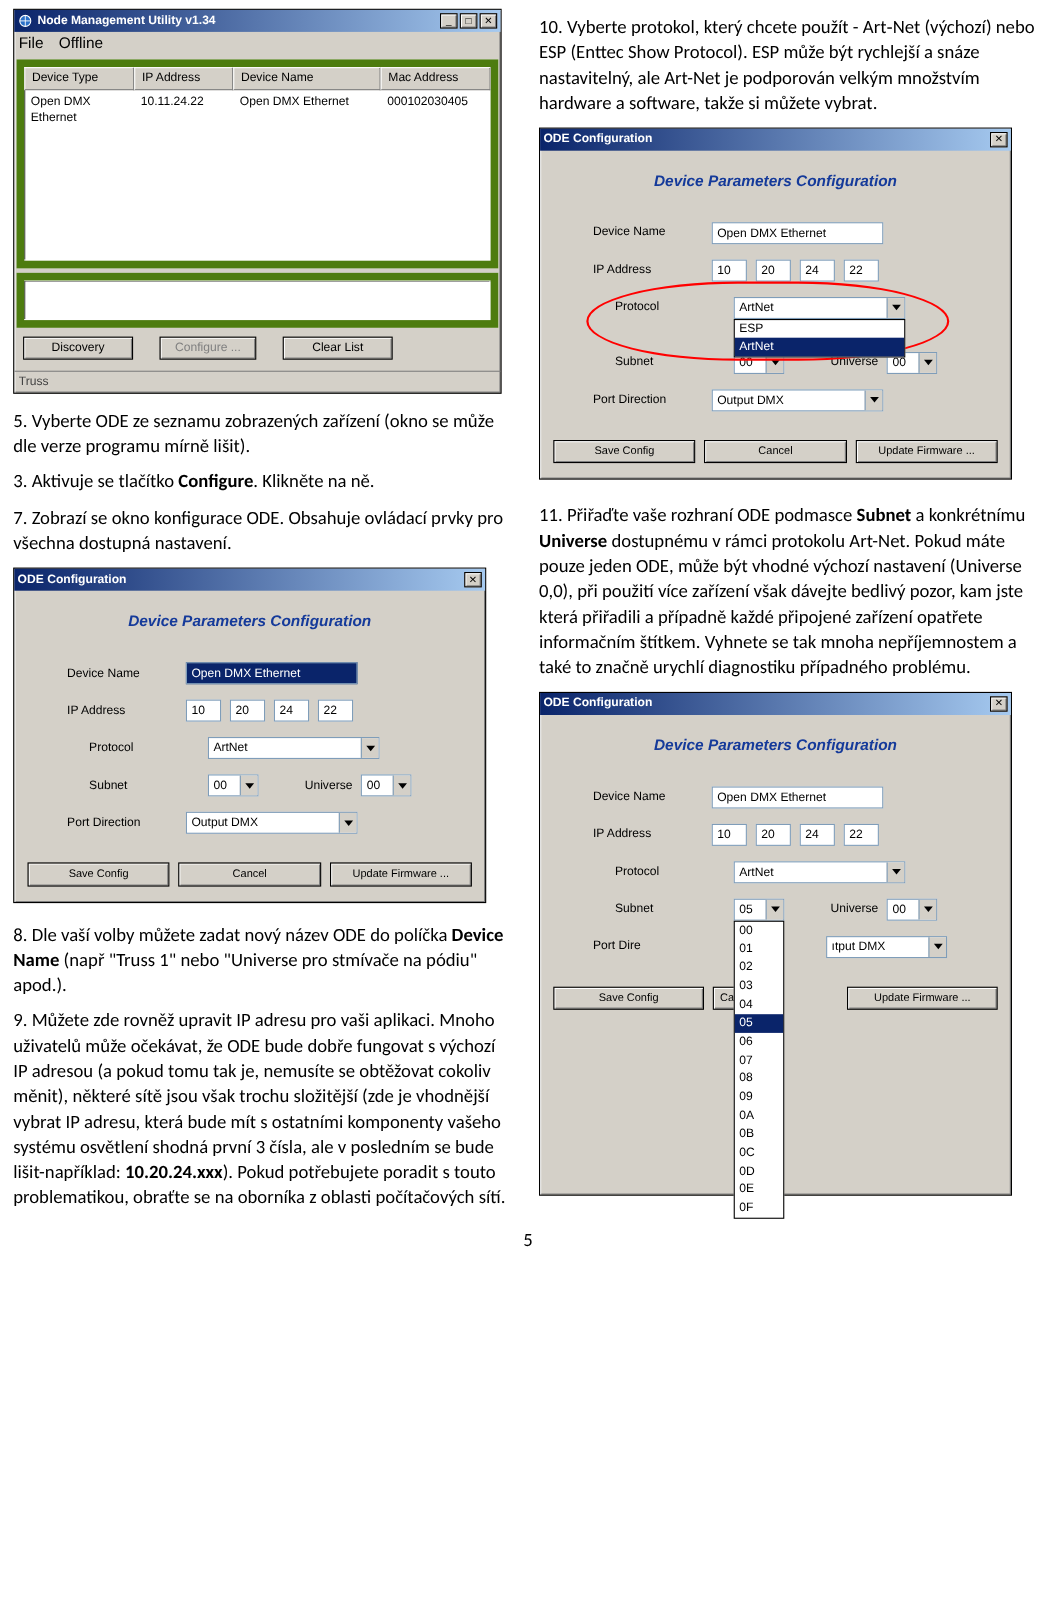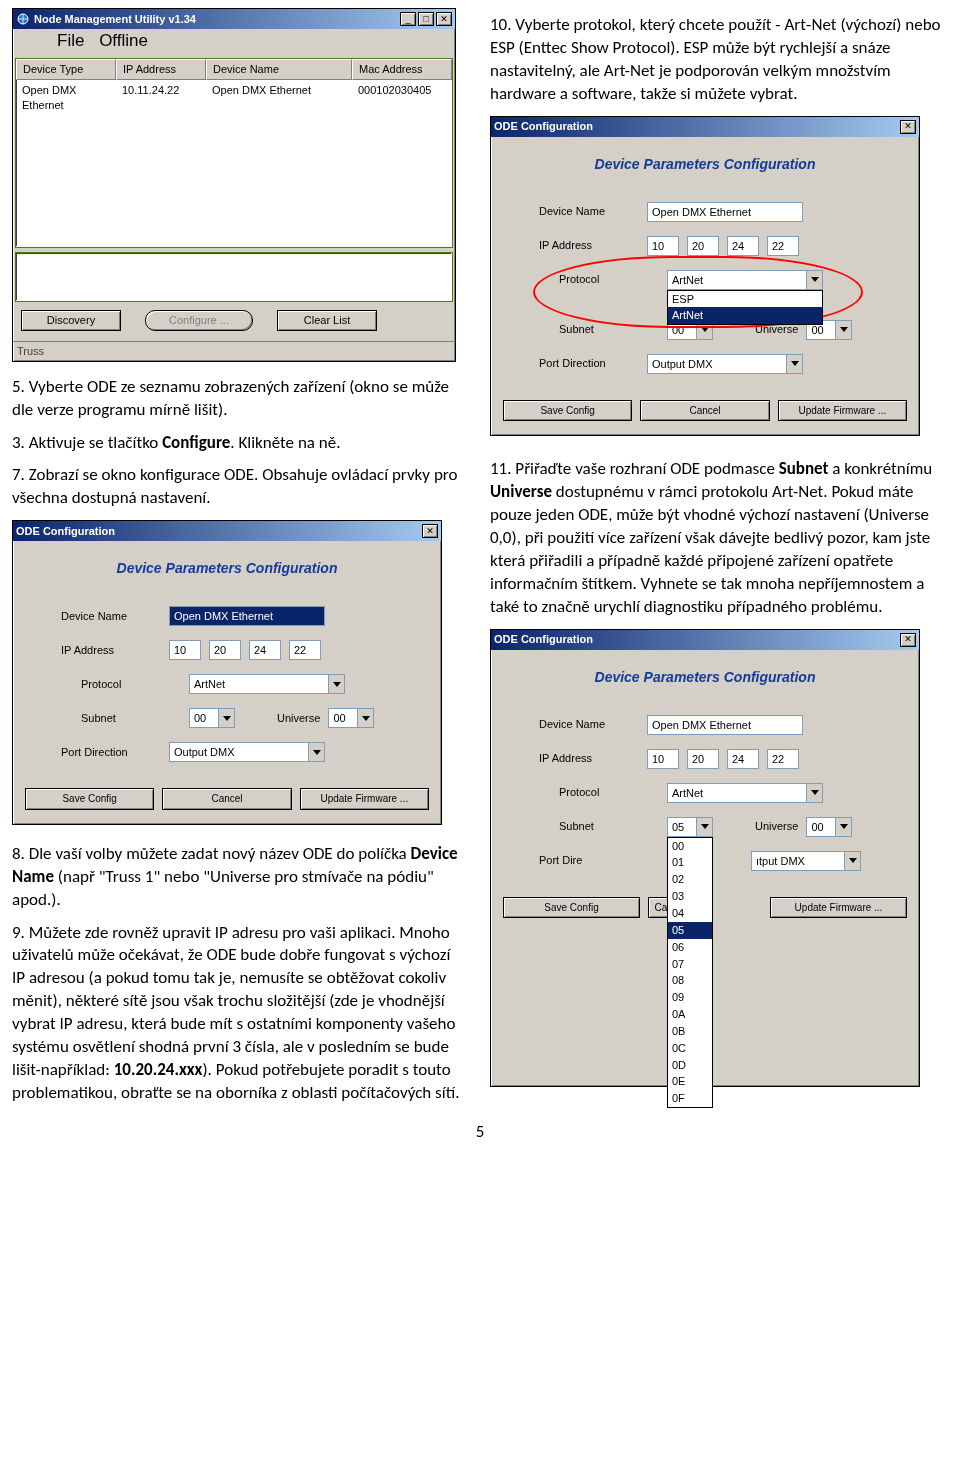--- a/index.html
+++ b/index.html
@@ -49,25 +49,25 @@
   .titlebar .tb-btns { display:flex; gap:2px; }
   .tb-btn {
     width:16px; height:14px;
     background:#d4d0c8;
     border:1px solid #000;
     box-shadow: inset 1px 1px 0 #fff, inset -1px -1px 0 #808080;
     display:flex; align-items:center; justify-content:center;
     font-size:9px; line-height:1;
     color:#000;
   }
-  .menubar { padding: 1px 4px 3px 4px; font-size:17px;margin-left:40px; }
+  .menubar { padding: 1px 4px 3px 4px; font-size:14px; }
   .menubar span { margin-right: 10px; }
   .sunken {
     background:#fff;
-    border:1px solid #4d7c0f;
+    border:7px solid #4d7c0f;
     box-shadow: inset -1px -1px 0 #fff, inset 1px 1px 0 #404040;
   }
   .btn98 {
     background:#d4d0c8;
     border:1px solid #000;
     box-shadow: inset 1px 1px 0 #fff, inset -1px -1px 0 #808080;
     padding: 2px 0;
     text-align:center;
     font-size:11px;
     display:inline-block;
@@ -218,21 +218,21 @@
           <div class="nmu-row">
             <div class="cell c1">Open DMX Ethernet</div>
             <div class="cell c2">10.11.24.22</div>
             <div class="cell c3">Open DMX Ethernet</div>
             <div class="cell c4">000102030405</div>
           </div>
         </div>
         <div class="sunken" style="height:50px; margin-top:4px;"></div>
         <div style="display:flex; gap:24px; padding:8px 6px;">
           <span class="btn98" style="width:100px;">Discovery</span>
-          <span class="btn98 disabled" style="width:108px;border-radius:10px;">Configure ...</span>
+          <span class="btn98 disabled" style="width:88px;">Configure ...</span>
           <span class="btn98" style="width:100px;">Clear List</span>
         </div>
       </div>
       <div class="statusbar">Truss</div>
     </div>
 
     <div class="step">5. Vyberte ODE ze seznamu zobrazených zařízení (okno se může dle verze programu mírně lišit).</div>
     <div class="step">
       <span>3. Aktivuje se tlačítko </span><b>Configure</b><span>. Klikněte na ně.</span>
     </div>

